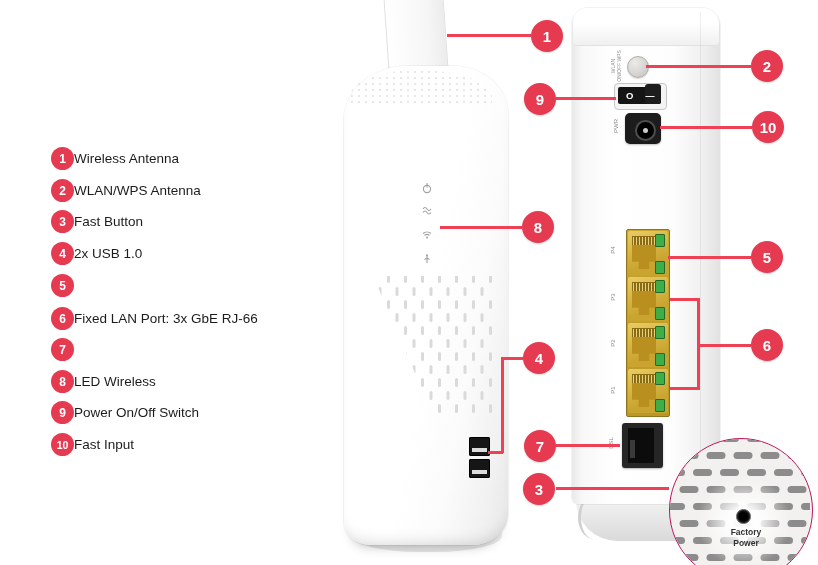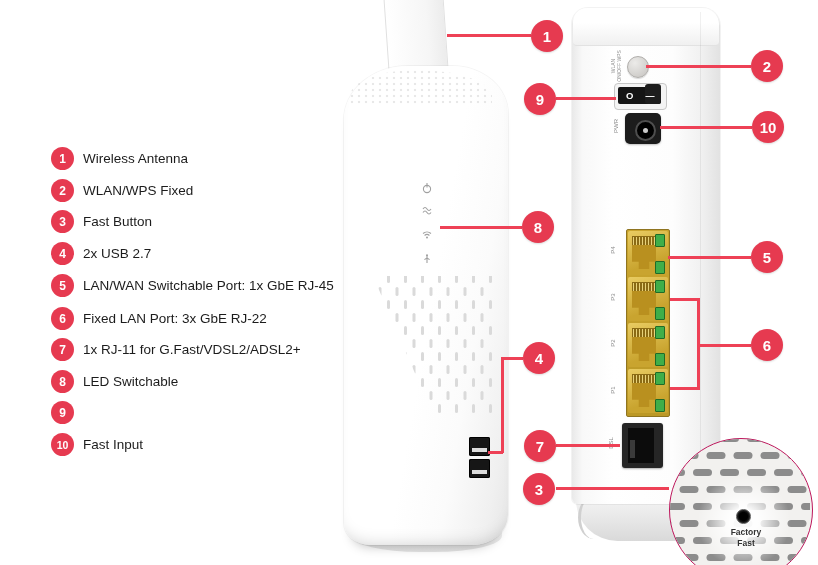--- a/index.html
+++ b/index.html
@@ -5,21 +5,21 @@
   html,body{margin:0;padding:0;background:#fff;}
   #stage{position:relative;width:818px;height:565px;background:#ffffff;overflow:hidden;
          font-family:"Liberation Sans", sans-serif;}
   .abs{position:absolute;}
   
   .legend-row{position:absolute;left:51px;display:flex;align-items:center;height:23px;}
   .badge{width:23px;height:23px;border-radius:50%;background:#e63a50;color:#fff;
          display:flex;align-items:center;justify-content:center;
          font-size:12px;font-weight:bold;flex:0 0 auto;}
   .badge.small{font-size:10.5px;}
-  .legend-label{margin-left:9px;font-size:13.5px;color:#1c1c1c;white-space:nowrap;}
+  .legend-label{font-size:13.5px;color:#1c1c1c;white-space:nowrap;}
   
   .co{position:absolute;width:32px;height:32px;border-radius:50%;background:#e63a50;
       color:#fff;display:flex;align-items:center;justify-content:center;
       font-size:15px;font-weight:bold;z-index:40;
       box-shadow:0 1px 2px rgba(0,0,0,.15);}
   .line{position:absolute;background:#ee4156;z-index:35;}
   
   .side-body{position:absolute;left:344px;top:66px;width:164px;height:479px;
       background:linear-gradient(100deg,#ffffff 52%,#fbfbfb 72%,#f0f0f0 90%,#e6e6e6 100%);
       border-radius:64px 56px 36px 26px / 54px 48px 30px 22px;
@@ -107,48 +107,47 @@
 
 <div id="stage">
 
   <div>
     <div class="legend-row" style="top:147px;">
       <span class="badge">1</span>
       <span class="legend-label">Wireless Antenna</span>
     </div>
     <div class="legend-row" style="top:179px;">
       <span class="badge">2</span>
-      <span class="legend-label">WLAN/WPS Fixed</span>
+      <span class="legend-label">WLAN/WPS Antenna</span>
     </div>
     <div class="legend-row" style="top:210px;">
       <span class="badge">3</span>
       <span class="legend-label">Fast Button</span>
     </div>
     <div class="legend-row" style="top:242px;">
       <span class="badge">4</span>
-      <span class="legend-label">2x USB 2.7</span>
+      <span class="legend-label">2x USB 1.0</span>
     </div>
     <div class="legend-row" style="top:274px;">
       <span class="badge">5</span>
-      <span class="legend-label">LAN/WAN Switchable Port: 1x GbE RJ-45</span>
     </div>
     <div class="legend-row" style="top:307px;">
       <span class="badge">6</span>
-      <span class="legend-label">Fixed LAN Port: 3x GbE RJ-22</span>
+      <span class="legend-label">Fixed LAN Port: 3x GbE RJ-66</span>
     </div>
     <div class="legend-row" style="top:338px;">
       <span class="badge">7</span>
-      <span class="legend-label">1x RJ-11 for G.Fast/VDSL2/ADSL2+</span>
     </div>
     <div class="legend-row" style="top:370px;">
       <span class="badge">8</span>
-      <span class="legend-label">LED Switchable</span>
+      <span class="legend-label">LED Wireless</span>
     </div>
     <div class="legend-row" style="top:401px;">
       <span class="badge">9</span>
+      <span class="legend-label">Power On/Off Switch</span>
     </div>
     <div class="legend-row" style="top:433px;">
       <span class="badge small">10</span>
       <span class="legend-label">Fast Input</span>
     </div>
   </div>
 
   <div class="side-stand"></div>
   <div class="antenna"></div>
   <div class="antenna-base"></div>
@@ -269,21 +268,21 @@
           <rect x="13.5" y="17" width="19" height="7" rx="3.5" fill="#8c8c8c"></rect>
           <rect x="-13.5" y="17" width="19" height="7" rx="3.5" fill="#8c8c8c"></rect>
         </pattern>
       </defs>
       <rect x="0" y="0" width="144" height="144" fill="url(#hslot)"></rect>
     </svg>
     <div class="inset-glow"></div>
     <div class="reset-hole"></div>
     <div class="inset-text">
       <span>Factory</span>
-      <span>Fast</span>
+      <span>Power</span>
     </div>
   </div>
 
   <div class="line" style="left:447px;top:34px;width:84px;height:3px;"></div>
   <div class="line" style="left:646px;top:65px;width:105px;height:3px;"></div>
   <div class="line" style="left:556px;top:97px;width:60px;height:3px;"></div>
   <div class="line" style="left:660px;top:126px;width:92px;height:3px;"></div>
   <div class="line" style="left:440px;top:226px;width:82px;height:3px;"></div>
   <div class="line" style="left:668px;top:256px;width:83px;height:3px;"></div>
 

